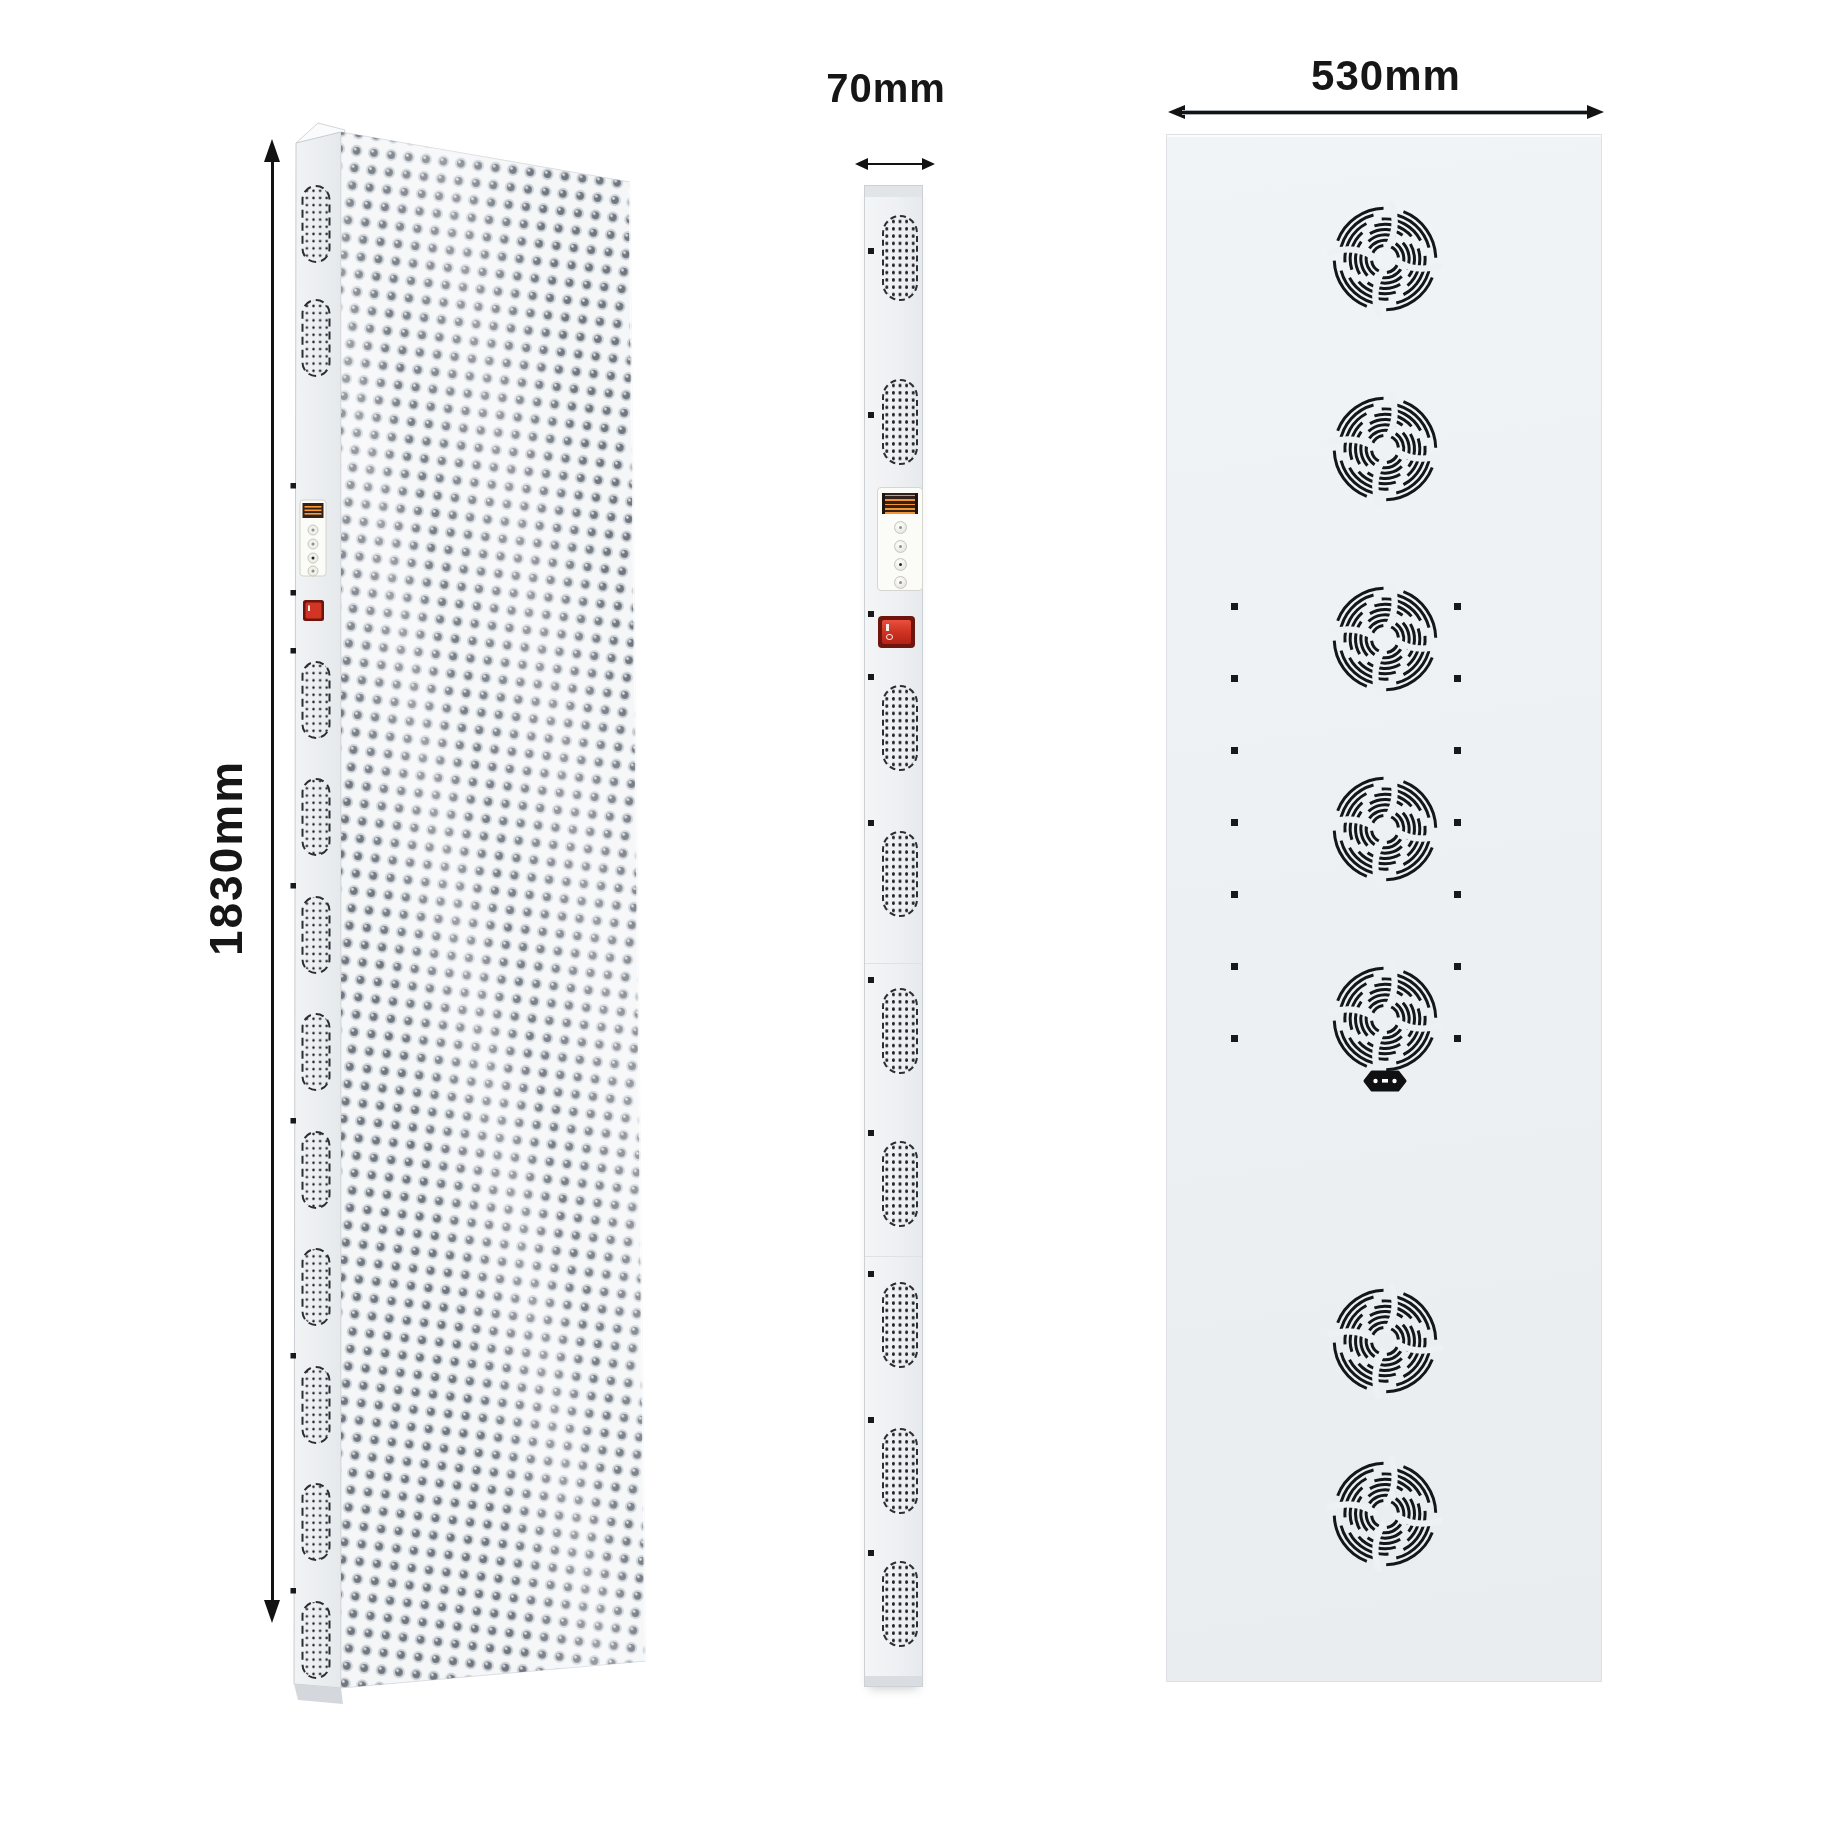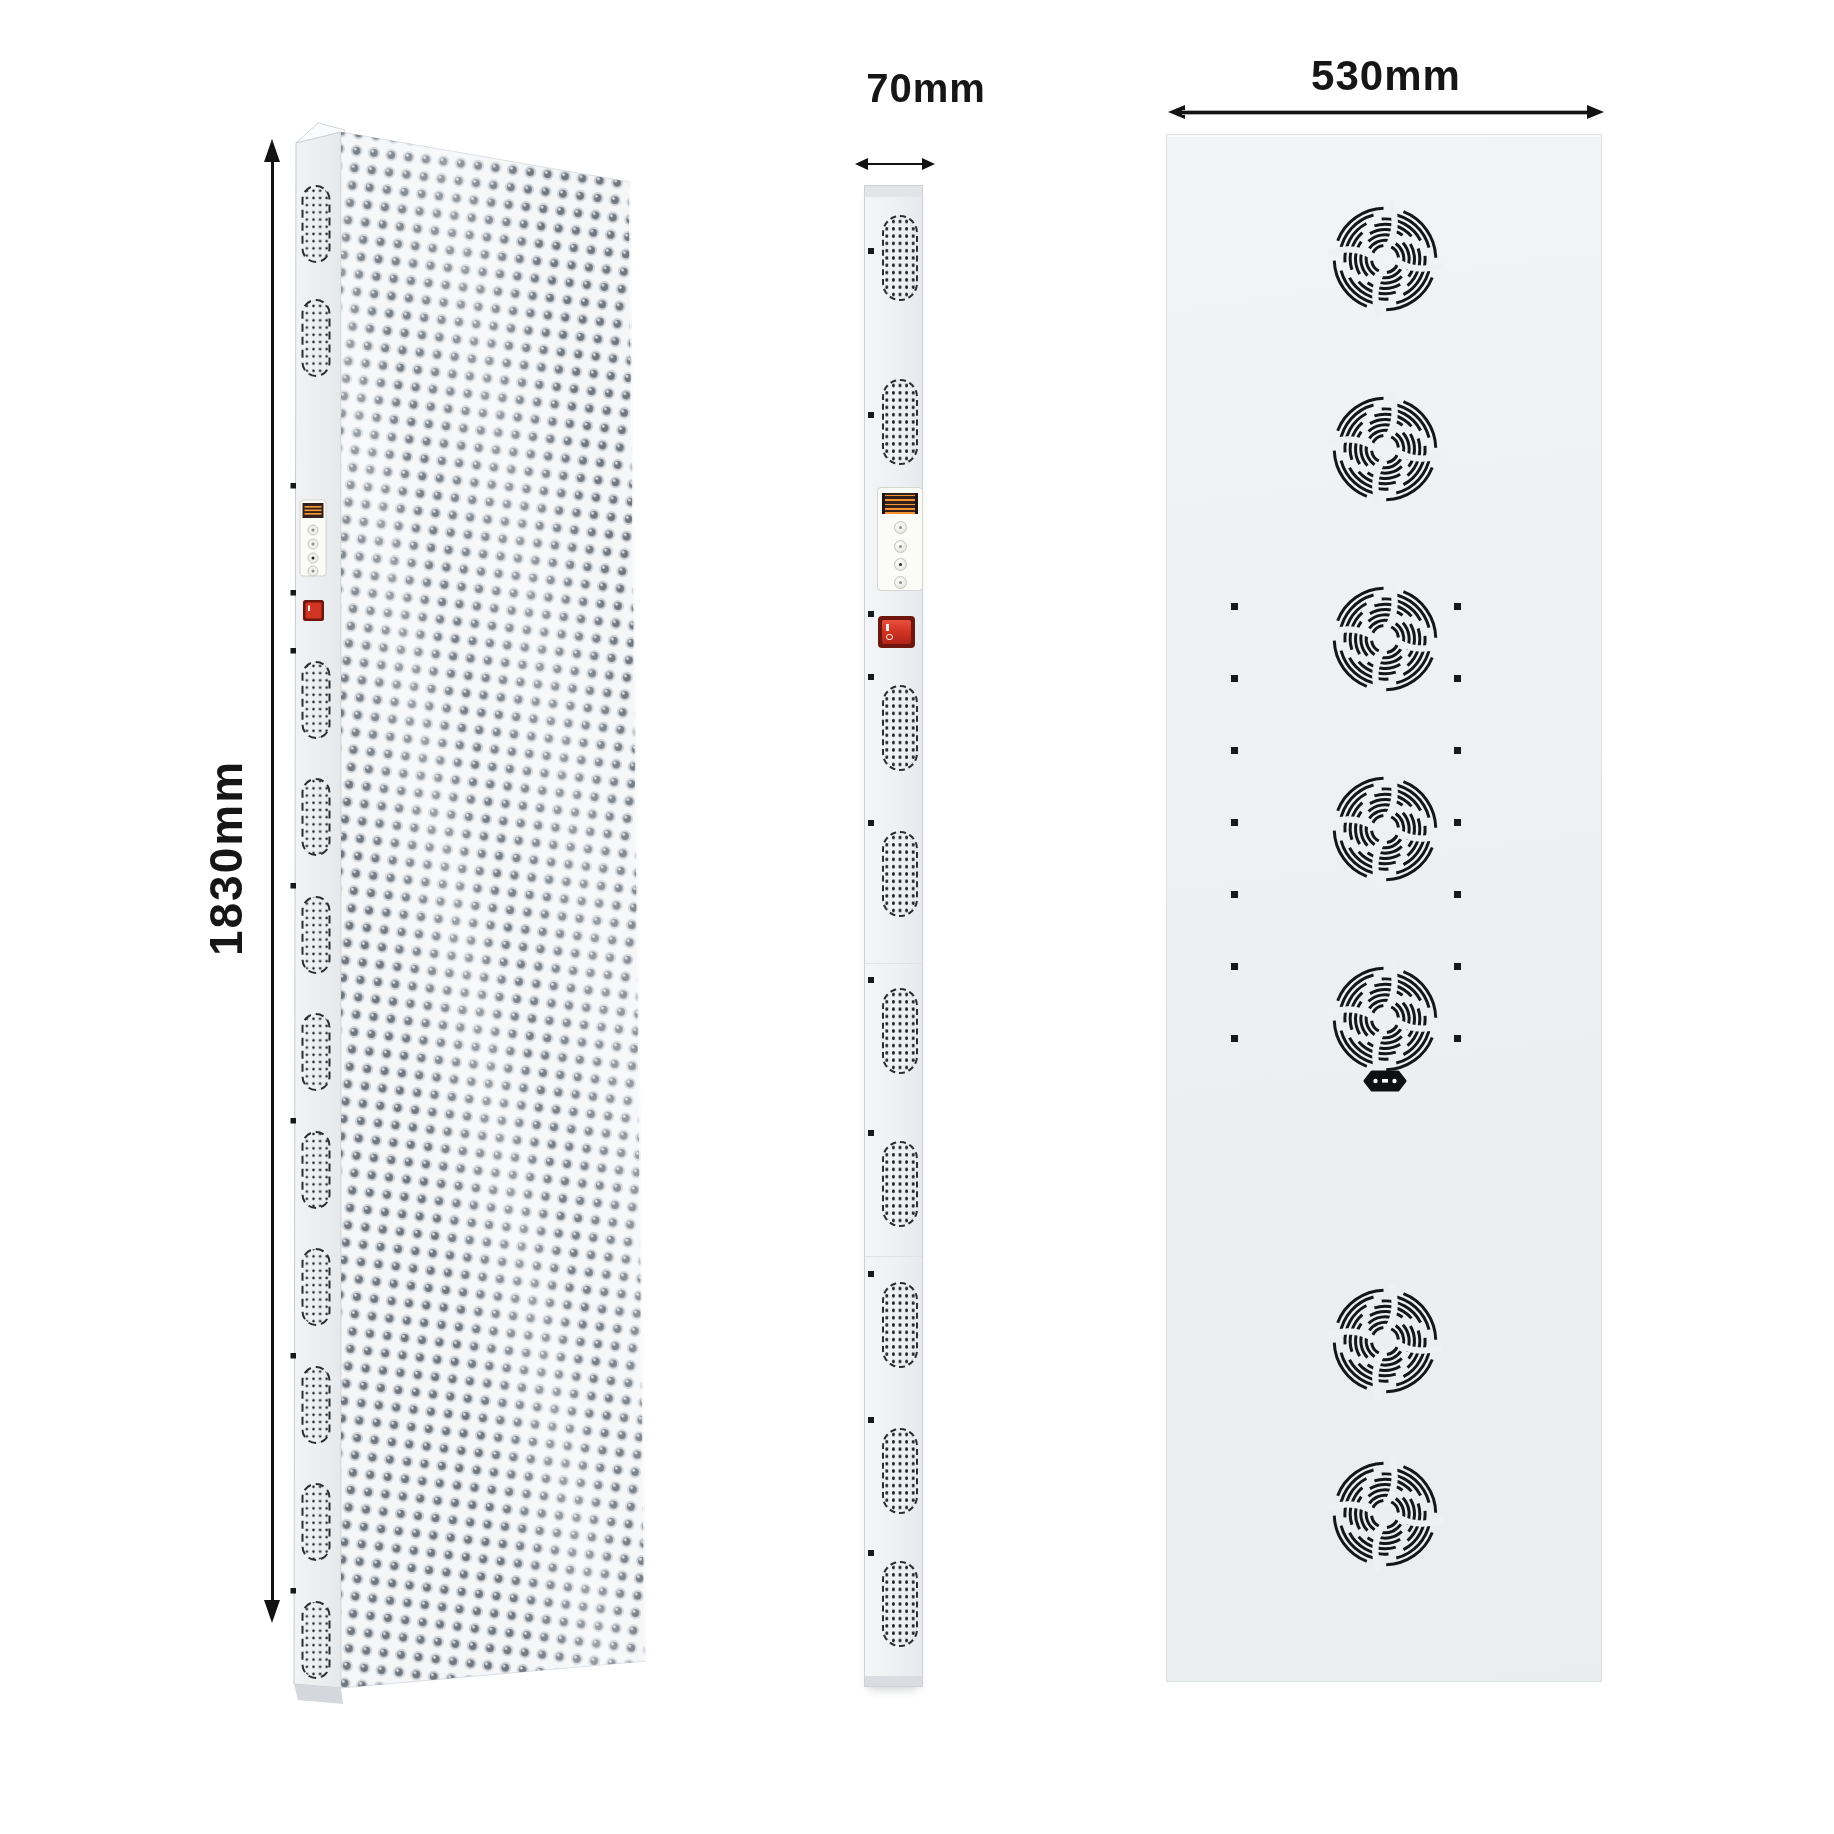--- a/index.html
+++ b/index.html
@@ -1,21 +1,21 @@
 <!DOCTYPE html>
 <html><head>
 <meta charset="utf-8">
 <style>
   html,body{margin:0;padding:0;background:#fff;}
   body{width:1834px;height:1834px;font-family:"Liberation Sans",sans-serif;}
   .canvas{position:relative;width:1834px;height:1834px;background:#ffffff;overflow:hidden;}
   
   .dim-label{position:absolute;color:#161616;font-weight:700;text-align:center;white-space:nowrap;}
   #height-label{left:26px;top:828px;width:400px;height:60px;line-height:60px;font-size:46px;letter-spacing:2px;transform:rotate(-90deg);}
-  #depth-label{left:826px;top:66px;width:200px;font-size:40px;letter-spacing:1px;}
+  #depth-label{left:786px;top:66px;width:200px;font-size:40px;letter-spacing:1px;}
   #width-label{left:1236px;top:52px;width:300px;font-size:42px;letter-spacing:1px;}
   
   .vline{position:absolute;left:271px;top:158px;width:3px;height:1446px;background:#121212;}
   .arr{position:absolute;width:0;height:0;border-left:8px solid transparent;border-right:8px solid transparent;}
   .arr.up{left:264px;top:139px;border-bottom:23px solid #121212;}
   .arr.down{left:264px;top:1600px;border-top:23px solid #121212;}
   
   .h-arrow-s{position:absolute;left:855px;top:156px;width:80px;height:16px;}
   .h-arrow-s .ln{position:absolute;left:11px;top:6.6px;width:56px;height:2.6px;background:#121212;}
   .h-arrow-s .tl{position:absolute;left:0;top:2px;width:0;height:0;border-top:6px solid transparent;border-bottom:6px solid transparent;border-right:13px solid #121212;}

